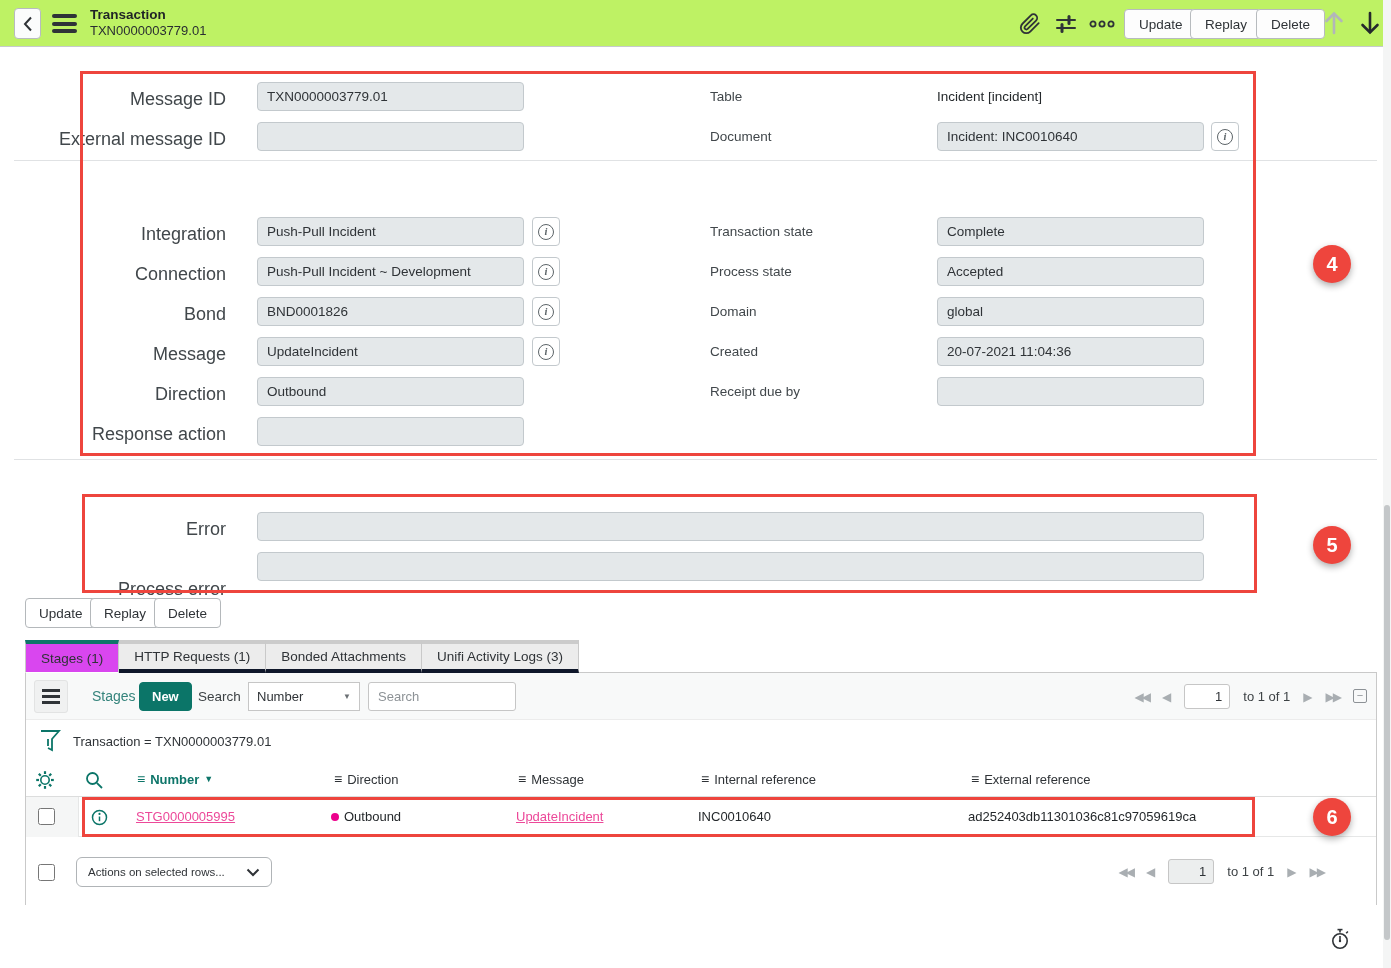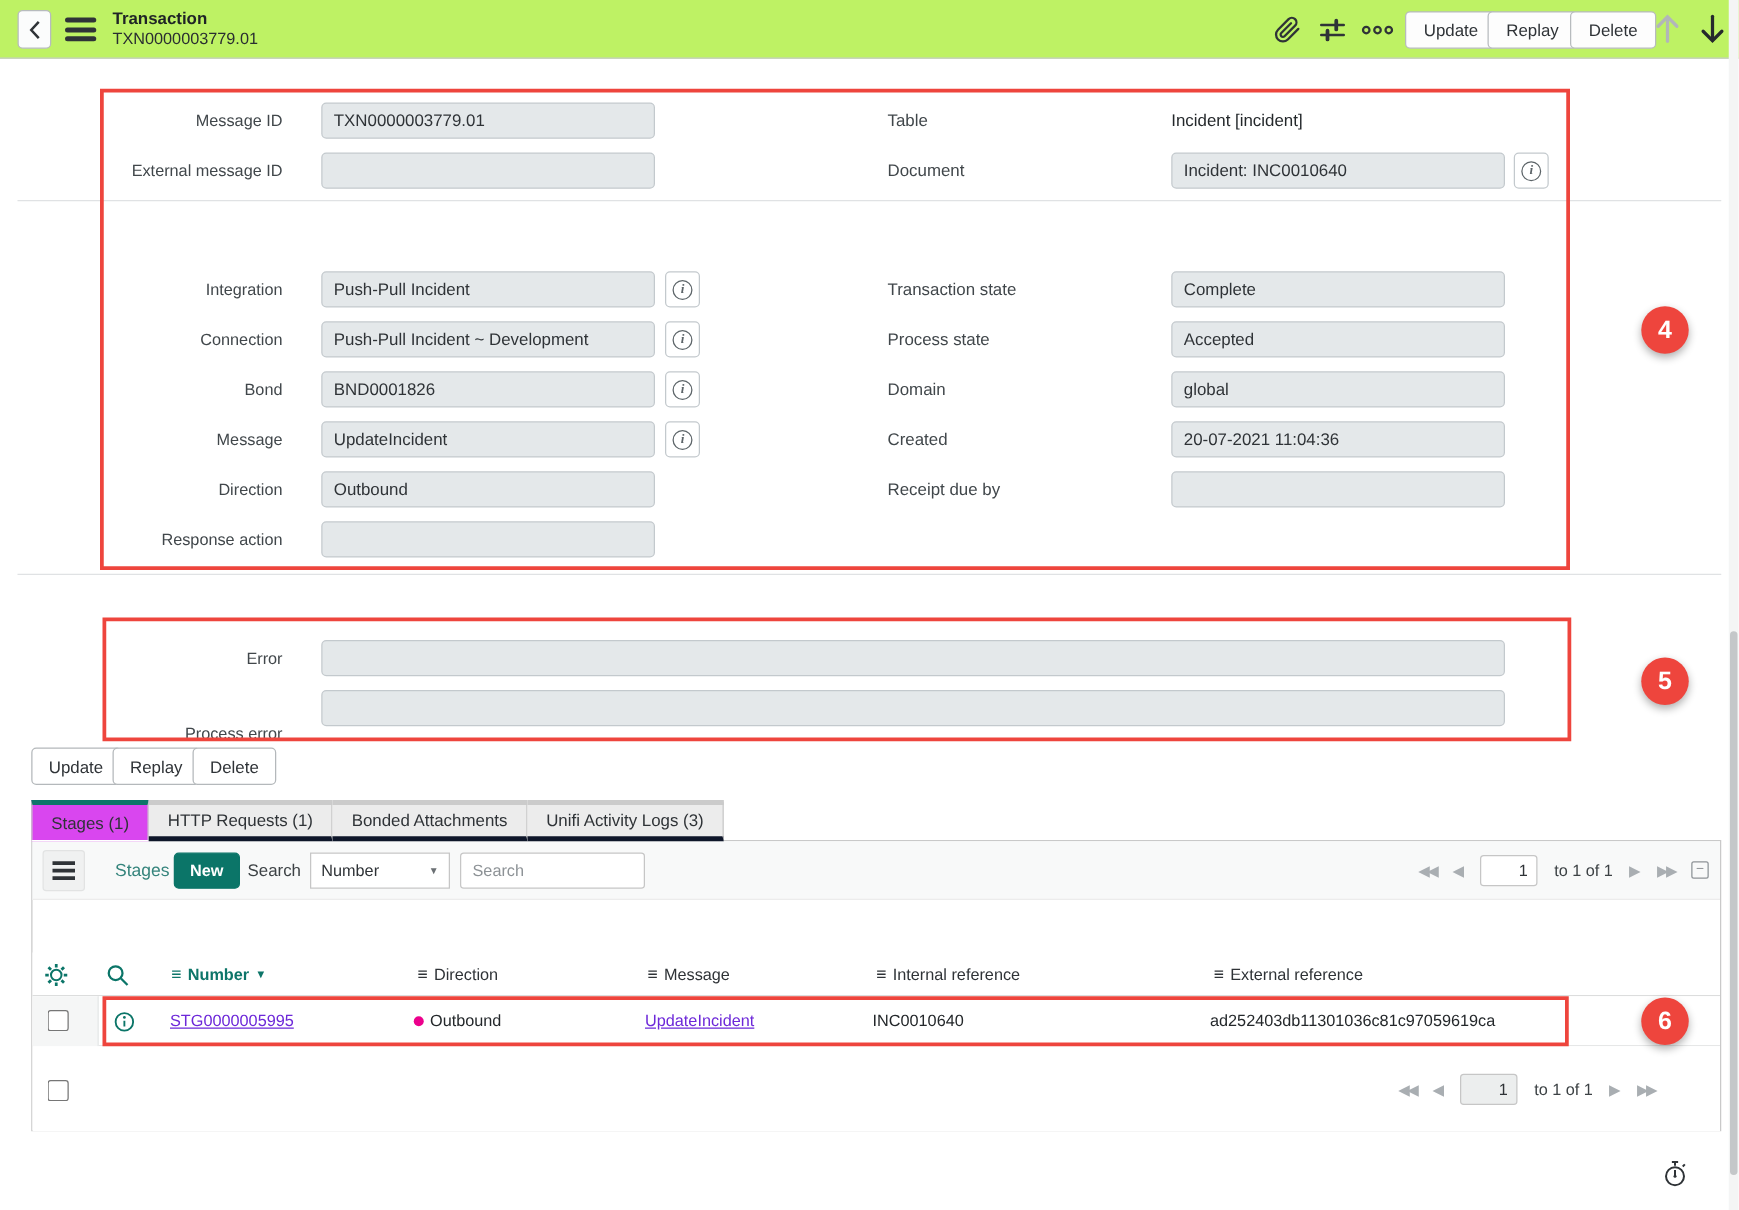--- a/index.html
+++ b/index.html
@@ -23,21 +23,21 @@
   .hdr-title { position:absolute; left:90px; top:7px; line-height:16px; }
   .hdr-title .t1 { font-weight:bold; font-size:13.5px; color:#1f2326; }
   .hdr-title .t2 { font-size:13px; color:#2a2e31; }
   .hdr-iconbtn { position:absolute; top:10px; width:28px; height:28px;
     display:flex; align-items:center; justify-content:center; cursor:pointer; }
   .hbtn { position:absolute; top:9px; height:30px; padding:0 14px;
     background:#fdfdfd; border:1px solid #b7bbbe; border-radius:4px;
     font-family:inherit; font-size:13.5px; color:#2f3337; cursor:pointer; }
 
   
-  .lbl { position:absolute; font-size:13px; color:#41474b; text-align:right; width:226px; }
+  .lbl { position:absolute; font-size:18px; color:#41474b; text-align:right; width:226px; }
   .lbl-r { position:absolute; font-size:13.5px; color:#41474b; width:197px; left:710px; }
   .fld { position:absolute; height:29px; background:#e4e8ea; border:1px solid #c3c9cd;
     border-radius:4px; padding:0 9px; font-family:inherit; font-size:13.5px; color:#2f3337; }
   .fld-l { left:257px; width:267px; }
   .fld-r { left:937px; width:267px; }
   .info-btn { position:absolute; width:28px; height:29px; background:#fff;
     border:1px solid #c3c9cd; border-radius:4px; display:flex; align-items:center;
     justify-content:center; cursor:pointer; }
   .i-circ { width:16px; height:16px; border:1.5px solid #5c6468; border-radius:50%;
     font-size:10.5px; line-height:13px; text-align:center; color:#5c6468;
@@ -111,21 +111,21 @@
     align-items:center; gap:5px; cursor:pointer; }
   .colhead .bars { font-size:14px; font-weight:bold; }
   .colhead.sorted { color:#0d7569; font-weight:bold; }
   .sort-car { font-size:9px; }
 
   .data-row { position:absolute; left:0; top:124px; width:100%; height:40px;
     background:#fff; border-bottom:1px solid #e6e7e7; }
   .row-gutter { position:absolute; left:0; top:0; width:53px; height:40px;
     background:#f5f6f6; border-right:1px solid #e6e7e7; }
   .cbx { width:17px; height:17px; accent-color:#0b7568; cursor:pointer; }
-  .row-link { font-size:13px; color:#6d28d9; text-decoration:underline; cursor:pointer; }
+  .row-link { font-size:13px; color:#ec4899; text-decoration:underline; cursor:pointer; }
   .row-text { font-size:13px; color:#24282b; }
   .dot { display:inline-block; width:8px; height:8px; border-radius:50%; background:#ec008c; }
 
   .list-footer { position:absolute; left:0; top:164px; width:100%; height:68px; background:#fff; }
   .actions-select { position:absolute; left:50px; top:20px; width:196px; height:30px;
     background:#fff; border:1px solid #b0b4b7; border-radius:6px; display:flex;
     align-items:center; padding:0 11px; font-size:11.5px; color:#2f3337; cursor:pointer; }
   .actions-select .car { margin-left:auto; }
 
   .scrollbar-track { position:absolute; right:0; top:0; width:8px; height:968px; background:#f4f5f5; }
@@ -304,20 +304,30 @@
       <span class="pg-arr dbl">◀◀</span>
       <span class="pg-arr">◀</span>
       <input class="pg-input" value="1" style="">
       <span class="pg-range">to 1 of 1</span>
       <span class="pg-arr">▶</span>
       <span class="pg-arr dbl">▶▶</span>
     </div>
     <div class="collapse-box">−</div>
   </div>
 
+  <div class="filter-row">
+    <svg class="abs" style="left:13px; top:8px;" width="22" height="26" viewBox="0 0 22 26">
+      <g fill="none" stroke="#0b7568" stroke-width="1.8">
+        <path d="M2 3h18l-7 8v7"></path>
+          <path d="M13 18v4l-4-2"></path>
+        <path d="M9 11v7"></path>
+      </g>
+    </svg>
+    <div class="filter-text">Transaction = TXN0000003779.01</div>
+  </div>
 
   <div class="colhead-row">
     <svg class="abs" style="left:9px; top:8px;" width="20" height="20" viewBox="0 0 20 20">
       <g stroke="#0b7568" stroke-width="1.6" fill="none">
         <circle cx="10" cy="10" r="4.2"></circle>
         <g stroke-width="2.2">
           <line x1="10" y1="1.2" x2="10" y2="4"></line>
             <line x1="10" y1="16" x2="10" y2="18.8"></line>
           <line x1="1.2" y1="10" x2="4" y2="10"></line>
             <line x1="16" y1="10" x2="18.8" y2="10"></line>
@@ -372,20 +382,26 @@
     <span class="row-link abs" style="left:110px; top:12px;">STG0000005995</span>
     <span class="dot abs" style="left:305px; top:16px;"></span>
     <span class="row-text abs" style="left:318px; top:12px;">Outbound</span>
     <span class="row-link abs" style="left:490px; top:12px;">UpdateIncident</span>
     <span class="row-text abs" style="left:672px; top:12px;">INC0010640</span>
     <span class="row-text abs" style="left:942px; top:12px;">ad252403db11301036c81c97059619ca</span>
   </div>
 
   <div class="list-footer">
     <input type="checkbox" class="cbx abs" style="left: 12px; top: 27px;">
+    <div class="actions-select">
+      <span>Actions on selected rows...</span>
+      <svg class="car" width="14" height="9" viewBox="0 0 14 9">
+        <polyline points="1.5,1.5 7,7 12.5,1.5" fill="none" stroke="#2f3337" stroke-width="2"></polyline>
+      </svg>
+    </div>
     <div class="pager" style="right:52px; top:22px;">
       <span class="pg-arr dbl">◀◀</span>
       <span class="pg-arr">◀</span>
       <input class="pg-input gray" value="1" style="">
       <span class="pg-range">to 1 of 1</span>
       <span class="pg-arr">▶</span>
       <span class="pg-arr dbl">▶▶</span>
     </div>
   </div>
 </div>

